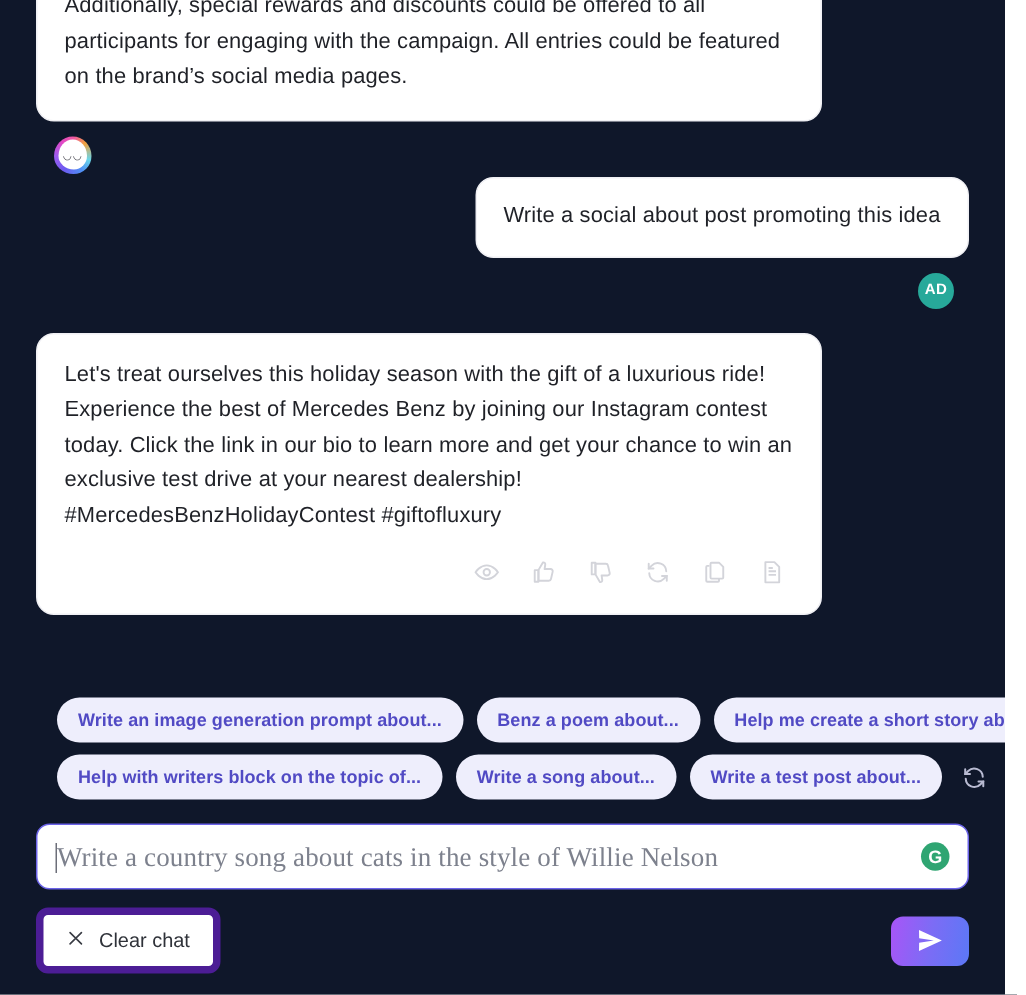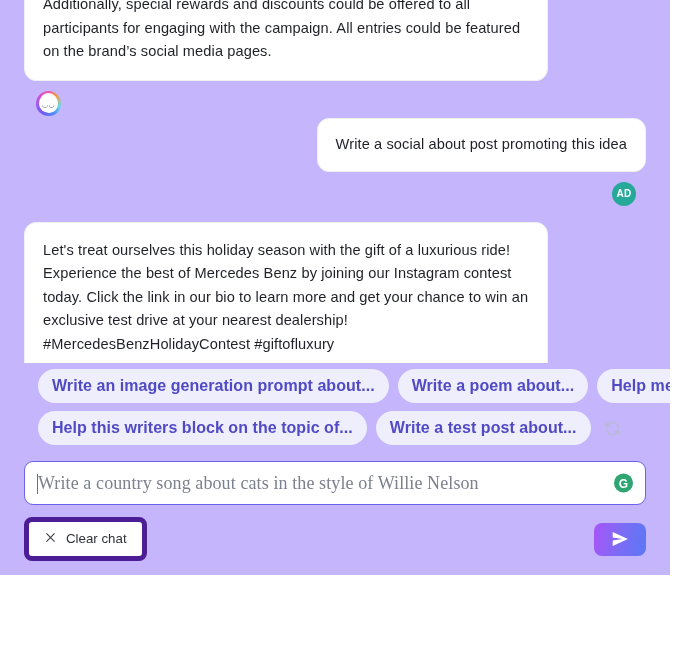--- a/index.html
+++ b/index.html
@@ -14,22 +14,22 @@
     font-family: "Liberation Sans", sans-serif;
     background: #ffffff;
     position: relative;
   }
 
   
   #app {
     position: absolute;
     left: 0; top: 0;
     width: 670px;
-    height: 575px;
-    background: #c4b5fd;
+    height: 663px;
+    background: #0f172a;
     display: flex;
     flex-direction: column;
   }
 
   #right-gutter {
     position: absolute;
     left: 670px; top: 0;
     width: 14px; height: 663px;
     background: #ffffff;
   }
@@ -154,21 +154,21 @@
   .chip-row {
     display: flex;
     align-items: center;
     gap: 9px;
     padding: 0 0 8px 14px;
     flex-wrap: nowrap;
   }
   .chip {
     background: #eeeefc;
     color: #514ac4;
-    font-size: 16px;
+    font-size: 12px;
     font-weight: bold;
     border-radius: 999px;
     padding: 8px 14px;
     white-space: nowrap;
     cursor: pointer;
     letter-spacing: .05px;
   }
   .refresh-chip {
     color: #b9bbd2;
     display: flex;
@@ -321,26 +321,27 @@
         </div>
       </div>
     </div>
 
   </div>
 
   <div id="prompts-area">
 
     <div class="chip-row">
       <span class="chip">Write an image generation prompt about...</span>
-      <span class="chip">Write a poem about...</span>
+      <span class="chip">Benz a poem about...</span>
       <span class="chip">Help me create a short story about...</span>
     </div>
 
     <div class="chip-row">
-      <span class="chip">Help this writers block on the topic of...</span>
+      <span class="chip">Help with writers block on the topic of...</span>
+      <span class="chip">Write a song about...</span>
       <span class="chip">Write a test post about...</span>
       <span class="refresh-chip">
         <svg width="17" height="17" viewBox="0 0 24 24" fill="none" stroke="currentColor" stroke-width="1.9" stroke-linecap="round">
           <path d="M20 11a8 8 0 0 0-13.7-5.3L3.5 8.5"></path>
           <path d="M3.5 4v4.5H8"></path>
           <path d="M4 13a8 8 0 0 0 13.7 5.3l2.8-2.8"></path>
           <path d="M20.5 20v-4.5H16"></path>
         </svg>
       </span>
     </div>

